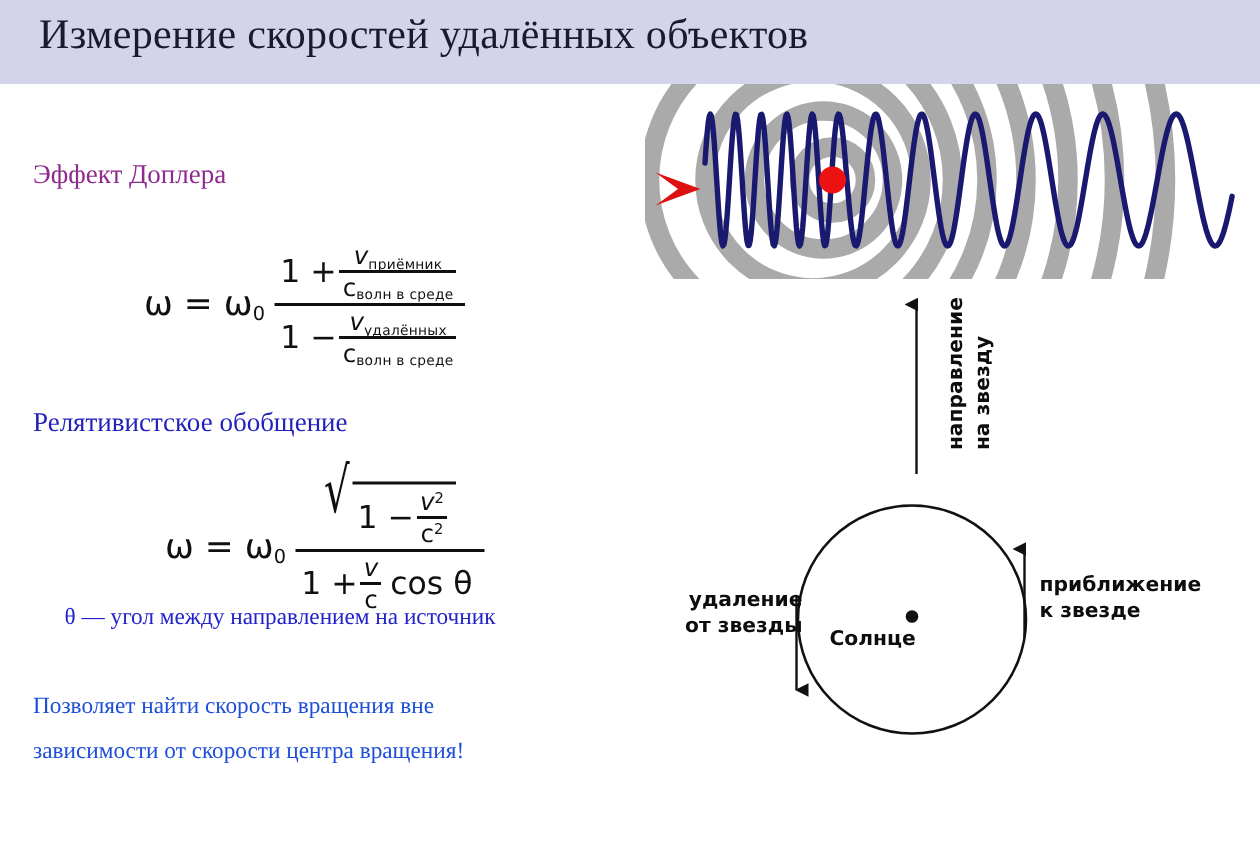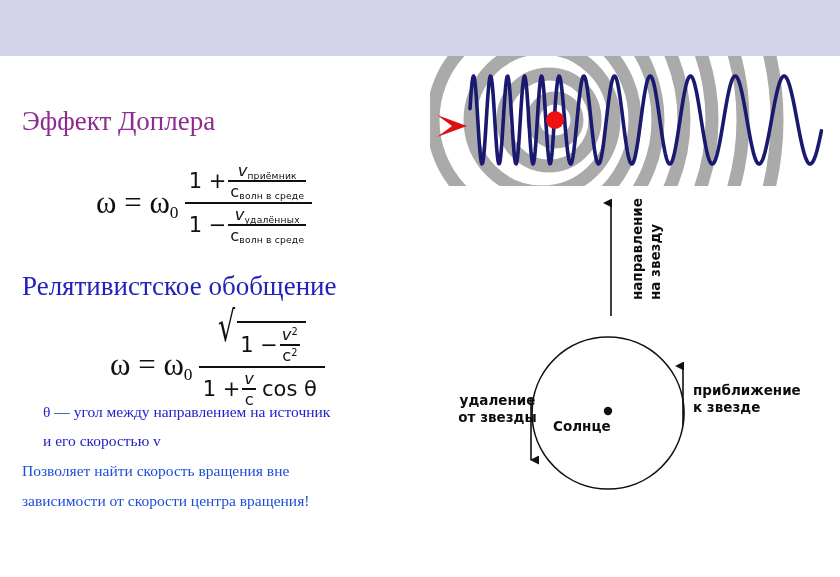--- a/index.html
+++ b/index.html
@@ -35,21 +35,21 @@
     font-size: 28px;
     color: #1a1a2e;
     letter-spacing: 0.2px;
     white-space: nowrap;
   }
 
   
   .section-heading {
     position: absolute;
     font-family: "Liberation Serif", serif;
-    font-size: 27px;
+    font-size: 18px;
     white-space: nowrap;
   }
   #heading-doppler {
     left: 22px;
     top: 106px;
     color: #8e2b8e;
   }
   #heading-relativistic {
     left: 22px;
     top: 255px;
@@ -83,24 +83,23 @@
     left: 96px;
     top: 160px;
     font-size: 21px;
   }
   #formula-relativistic {
     left: 110px;
     top: 320px;
     font-size: 21px;
   }
   .lhs {
-    font-size: 31px;
+    font-size: 23px;
     margin-right: 6px;
     white-space: nowrap;
-    font-family: Liberation Serif, serif;
   }
   .frac {
     display: inline-flex;
     flex-direction: column;
     align-items: center;
     vertical-align: middle;
   }
   .frac > .num,
   .frac > .den {
     padding: 1px 4px;
@@ -195,24 +194,24 @@
   }
   #label-direction-star {
     left: 198px;
     top: 12px;
     writing-mode: vertical-rl;
     transform: rotate(180deg);
     text-align: left;
     line-height: 1.35;
   }
   #label-recession {
-    left: 17px;
+    left: 4px;
     top: 206px;
     width: 101px;
-    text-align: center;
+    text-align: right;
   }
   #label-approach {
     left: 263px;
     top: 196px;
     text-align: left;
   }
   #label-sun {
     left: 123px;
     top: 232px;
     width: 96px;
@@ -224,20 +223,21 @@
     width: 110px;
     text-align: center;
   }
 </style>
 </head>
 <body>
 
 <div id="slide">
 
   <div id="header-bar"></div>
+  <div id="slide-title">Измерение скоростей удалённых объектов</div>
 
   <div class="section-heading" id="heading-doppler">Эффект Доплера</div>
 
   <div class="section-heading" id="heading-relativistic">Релятивистское обобщение</div>
 
   <div class="formula" id="formula-doppler">
     <span class="lhs"><span>ω = ω</span><span class="sub">0</span></span>
     <span class="frac thick">
       <span class="num">
         <span>1 +</span>
@@ -282,21 +282,20 @@
           <span class="inum"><span class="ital">v</span></span>
           <span class="ibar"></span>
           <span class="iden"><span>c</span></span>
         </span>
         <span class="op">cos θ</span>
       </span>
     </span>
   </div>
 
   <div class="body-line blue-text" id="theta-line-1">θ — угол между направлением на источник</div>
-  <div class="body-line blue-text" id="theta-line-2">и его скоростью v⃗</div>
   <div class="body-line red-text" id="conclusion-line-1">Позволяет найти скорость вращения вне</div>
   <div class="body-line red-text" id="conclusion-line-2">зависимости от скорости центра вращения!</div>
 
   <div id="wave-figure">
     <svg width="410" height="130" viewBox="0 0 410 130">
       <defs>
         <clipPath id="waveclip">
           <rect x="0" y="0" width="410" height="130"></rect>
         </clipPath>
       </defs>

